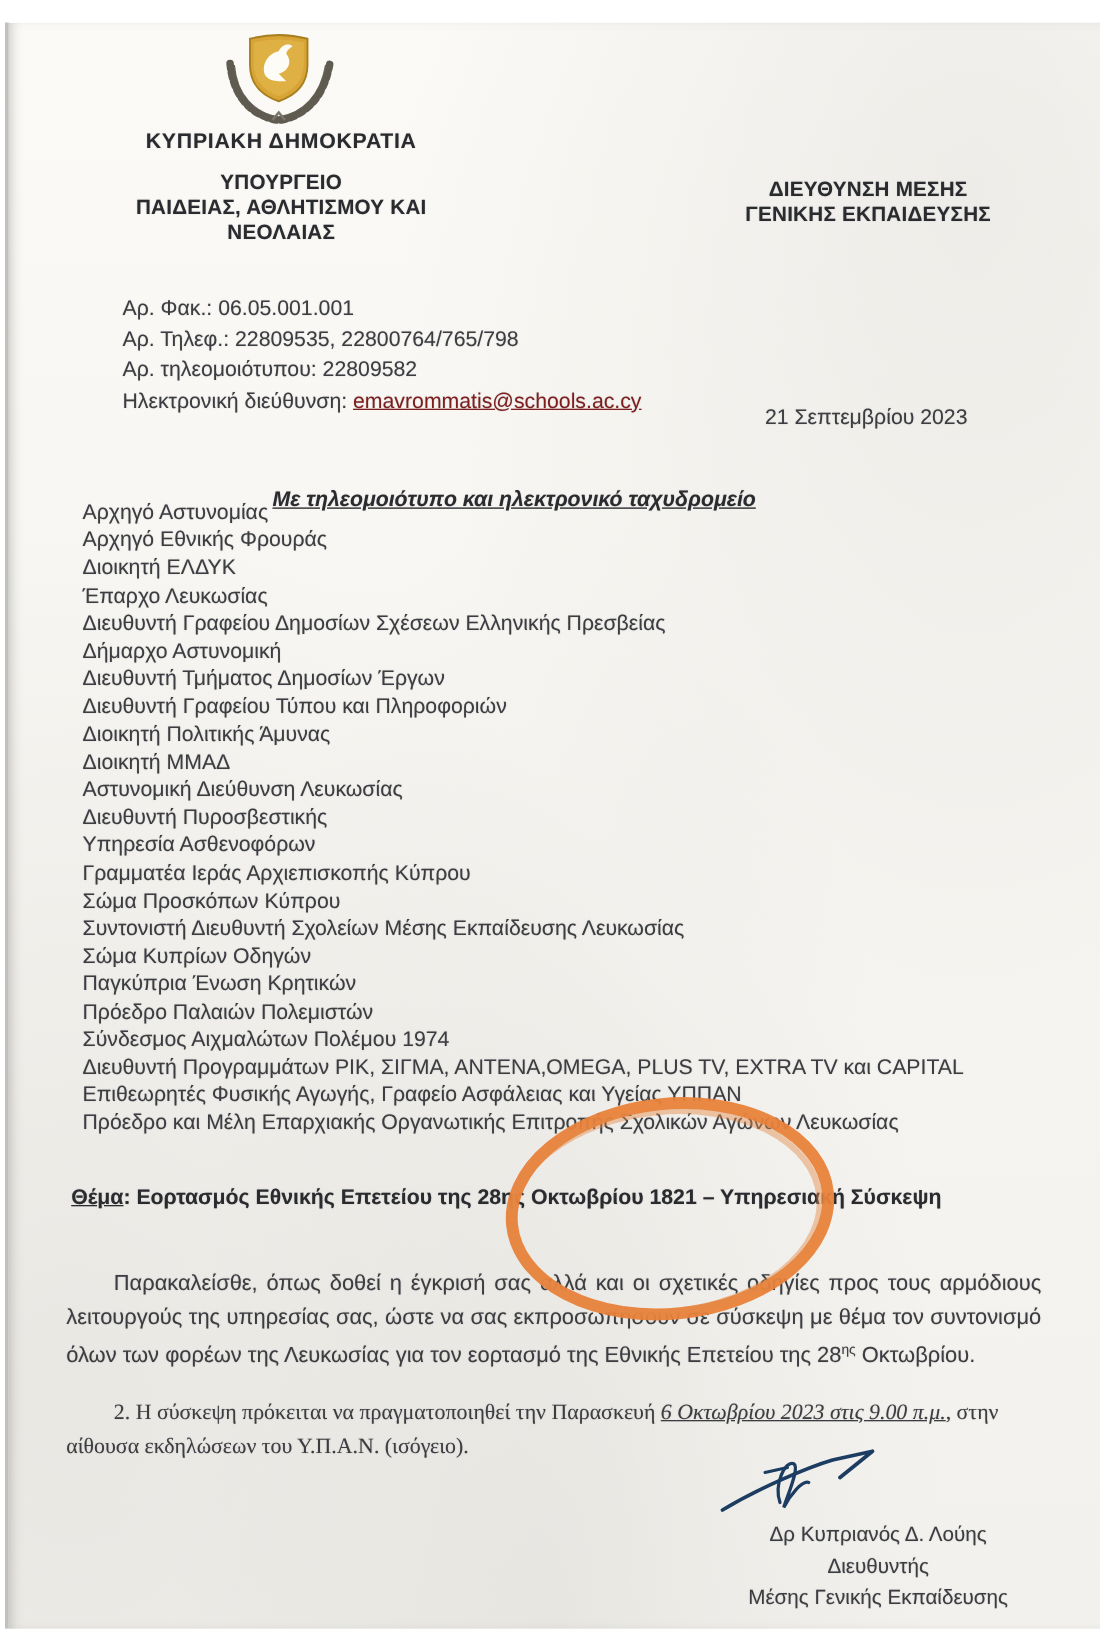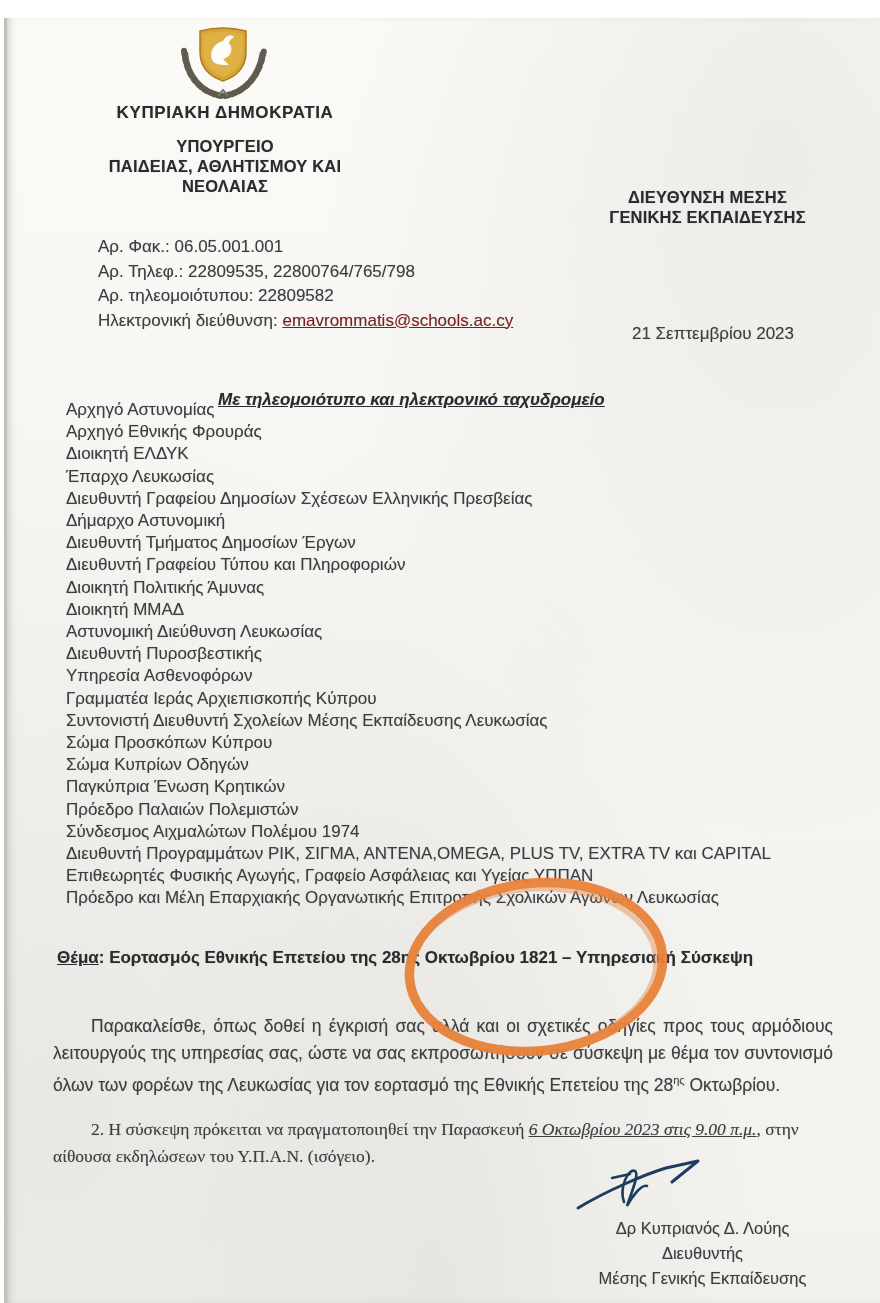--- a/index.html
+++ b/index.html
@@ -21,26 +21,26 @@
   }
   .abs{position:absolute;}
   .scan{text-shadow:0 0 1px rgba(70,70,78,.35);}
   .b{font-weight:bold;color:#2a2b2f;}
   .u{text-decoration:underline;}
   .center{text-align:center;}
 
   .emblem{left:176px;top:24px;width:96px;height:76px;}
   .republic{left:2px;top:103px;width:446px;font-size:17px;letter-spacing:.6px;}
   .ministry{left:2px;top:136px;width:446px;font-size:16.5px;line-height:20px;letter-spacing:.2px;}
-  .department{left:575px;top:142px;width:265px;font-size:16.5px;line-height:20px;letter-spacing:.2px;margin-top:45px;}
+  .department{left:562px;top:142px;width:265px;font-size:16.5px;line-height:20px;letter-spacing:.2px;}
 
   .contact{left:66px;top:235px;font-size:17px;line-height:24.5px;margin-left:32px;}
   .email-link{color:#7f1d1d;text-decoration:underline;}
 
-  .date{left:544px;top:324px;width:250px;font-size:17px;text-align:right;}
+  .date{left:524px;top:324px;width:250px;font-size:17px;text-align:right;}
   .method{left:218px;top:358px;font-size:17px;font-style:italic;margin-top:32px;}
 
   .recipients{left:66px;top:399px;width:754px;font-size:17px;line-height:22.2px;}
 
   .subject{left:57px;top:948px;width:788px;font-size:17px;}
   .para{left:53px;top:995px;width:780px;font-size:17.5px;line-height:27px;text-align:justify;text-indent:38px;}
   .para2{left:53px;top:1098px;width:780px;font-size:17.5px;line-height:27px;text-indent:38px;text-align:left;font-family:Liberation Serif, serif;}
   .ital{font-style:italic;}
   sup{font-size:11px;}
 
@@ -104,22 +104,22 @@
   <div>Διευθυντή Γραφείου Δημοσίων Σχέσεων Ελληνικής Πρεσβείας</div>
   <div>Δήμαρχο Αστυνομική</div>
   <div>Διευθυντή Τμήματος Δημοσίων Έργων</div>
   <div>Διευθυντή Γραφείου Τύπου και Πληροφοριών</div>
   <div>Διοικητή Πολιτικής Άμυνας</div>
   <div>Διοικητή ΜΜΑΔ</div>
   <div>Αστυνομική Διεύθυνση Λευκωσίας</div>
   <div>Διευθυντή Πυροσβεστικής</div>
   <div>Υπηρεσία Ασθενοφόρων</div>
   <div>Γραμματέα Ιεράς Αρχιεπισκοπής Κύπρου</div>
+  <div>Σώμα Προσκόπων Κύπρου</div>
   <div>Συντονιστή Διευθυντή Σχολείων Μέσης Εκπαίδευσης Λευκωσίας</div>
-  <div>Σώμα Προσκόπων Κύπρου</div>
   <div>Σώμα Κυπρίων Οδηγών</div>
   <div>Παγκύπρια Ένωση Κρητικών</div>
   <div>Πρόεδρο Παλαιών Πολεμιστών</div>
   <div>Σύνδεσμος Αιχμαλώτων Πολέμου 1974</div>
   <div>Διευθυντή Προγραμμάτων ΡΙΚ, ΣΙΓΜΑ, ΑΝΤΕΝΑ,OMEGA, PLUS TV, EXTRA TV και CAPITAL</div>
   <div>Επιθεωρητές Φυσικής Αγωγής, Γραφείο Ασφάλειας και Υγείας ΥΠΠΑΝ</div>
   <div>Πρόεδρο και Μέλη Επαρχιακής Οργανωτικής Επιτροπής Σχολικών Αγώνων Λευκωσίας</div>
 </div>
 
 <div class="abs subject b scan">

